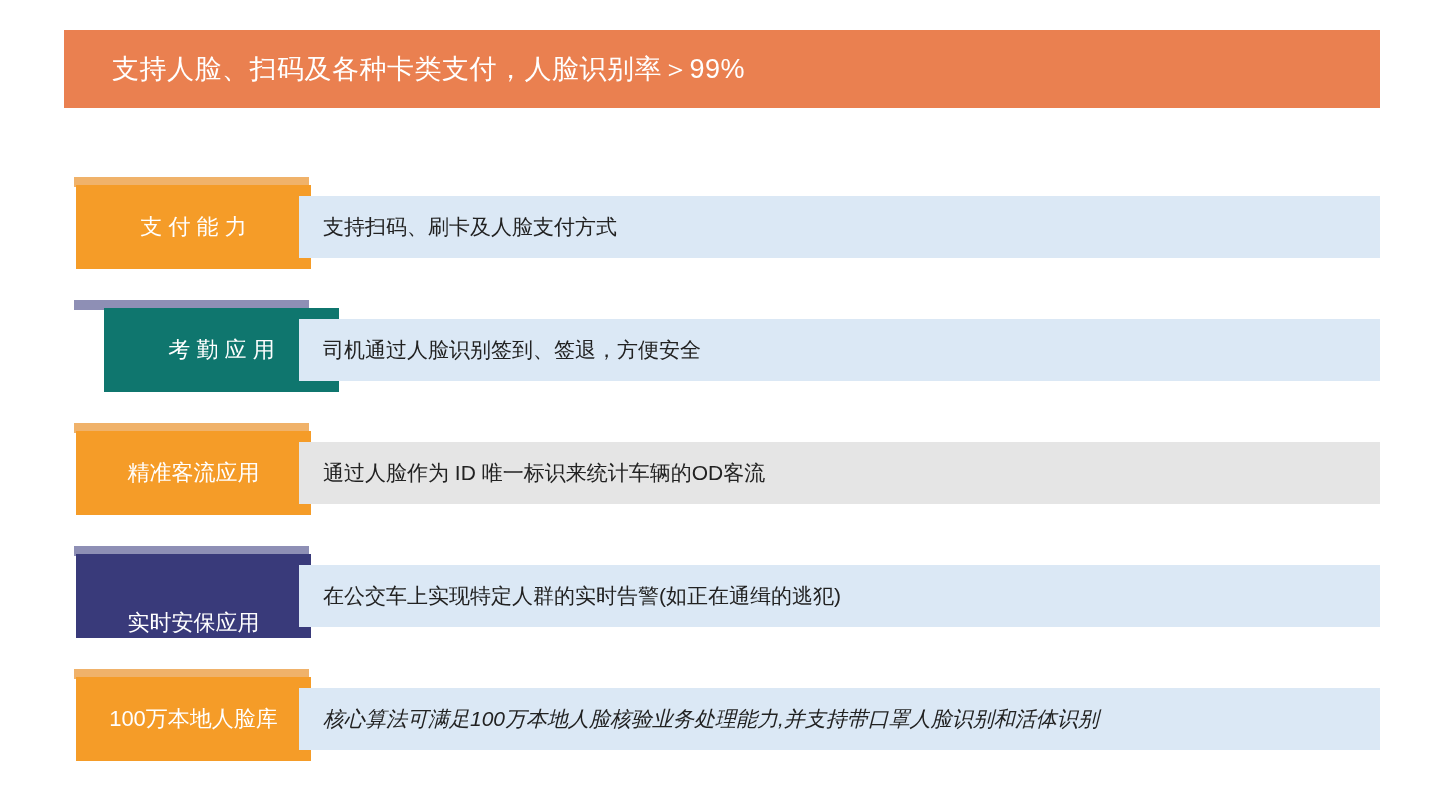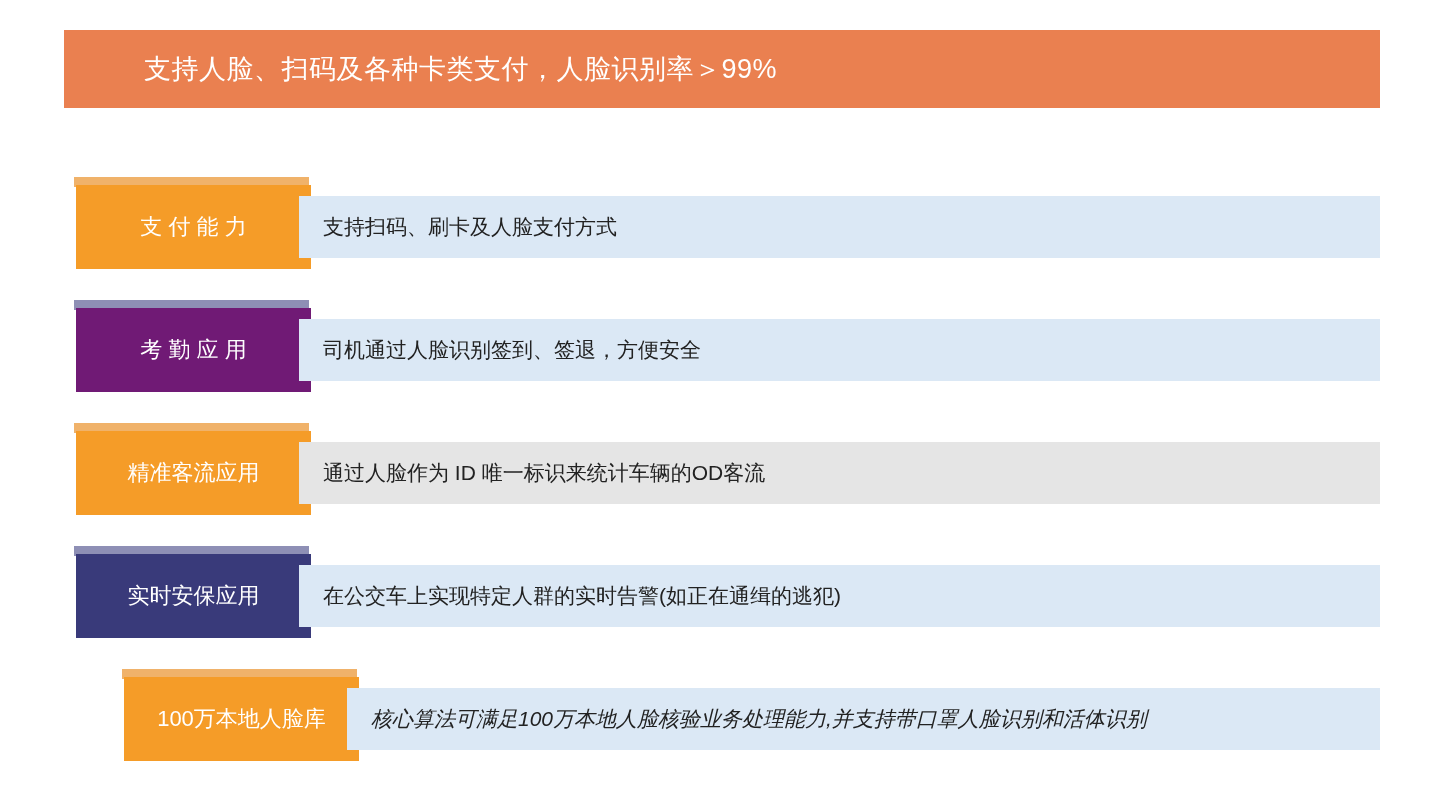--- a/index.html
+++ b/index.html
@@ -45,21 +45,21 @@
     position: absolute;
     left: 64px;
     top: 185px;
     width: 1316px;
   }
   .row {
     position: relative;
     height: 100px;
     margin-bottom: 23px;
   }
-  .row:last-child { margin-bottom: 0; margin-left: 48px; }
+  .row:last-child { margin-bottom: 0; }
 
   
   .chip {
     position: absolute;
     left: 12px;
     top: 0;
     width: 235px;
     height: 84px;
     display: flex;
     align-items: center;
@@ -99,58 +99,58 @@
     padding-left: 24px;
     white-space: nowrap;
   }
 </style>
 </head>
 <body>
 
 <div class="page">
 
   <div class="banner" style="background: rgb(234, 128, 80);">
-    <div class="banner-text" style="color: rgb(255, 255, 255); margin-left: 32px;">支持人脸、扫码及各种卡类支付，人脸识别率＞99%</div>
+    <div class="banner-text" style="color: rgb(255, 255, 255);">支持人脸、扫码及各种卡类支付，人脸识别率＞99%</div>
   </div>
 
   <div class="rows">
 
     <div class="row">
       <div class="chip-accent" style="background: rgb(240, 178, 106);"></div>
       <div class="chip" style="background: rgb(245, 156, 40);">
         <span class="chip-label">支 付 能 力</span>
       </div>
       <div class="desc" style="background: rgb(219, 232, 245);">
         <span class="desc-text">支持扫码、刷卡及人脸支付方式</span>
       </div>
     </div>
 
     <div class="row">
       <div class="chip-accent" style="background: rgb(142, 143, 181);"></div>
-      <div class="chip" style="background: #701a75;">
+      <div class="chip" style="background: #0f766e; margin-left: 28px;">
         <span class="chip-label">考 勤 应 用</span>
       </div>
       <div class="desc" style="background: rgb(219, 232, 245);">
         <span class="desc-text">司机通过人脸识别签到、签退，方便安全</span>
       </div>
     </div>
 
     <div class="row">
       <div class="chip-accent" style="background: rgb(240, 178, 106);"></div>
       <div class="chip" style="background: rgb(245, 156, 40);">
         <span class="chip-label">精准客流应用</span>
       </div>
       <div class="desc" style="background: #e5e5e5;">
         <span class="desc-text">通过人脸作为 ID 唯一标识来统计车辆的OD客流</span>
       </div>
     </div>
 
     <div class="row">
       <div class="chip-accent" style="background: rgb(142, 143, 181);"></div>
-      <div class="chip" style="background: rgb(57, 58, 122);">
+      <div class="chip" style="background: rgb(57, 58, 122); align-items: flex-end;">
         <span class="chip-label">实时安保应用</span>
       </div>
       <div class="desc" style="background: rgb(219, 232, 245);">
         <span class="desc-text">在公交车上实现特定人群的实时告警(如正在通缉的逃犯)</span>
       </div>
     </div>
 
     <div class="row">
       <div class="chip-accent" style="background: rgb(240, 178, 106);"></div>
       <div class="chip" style="background: rgb(245, 156, 40);">

